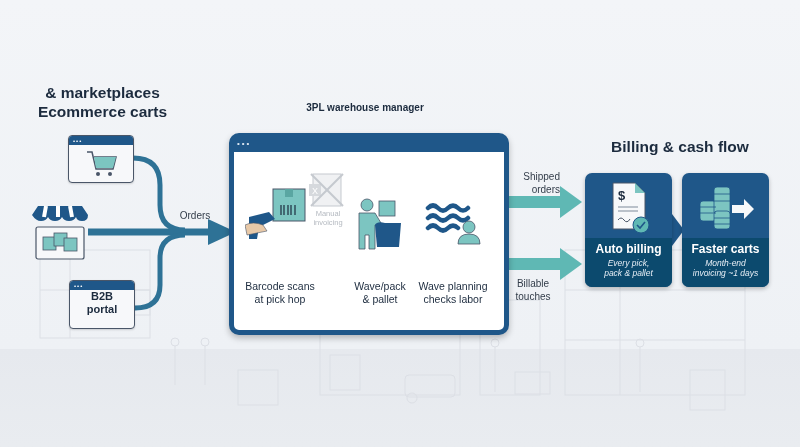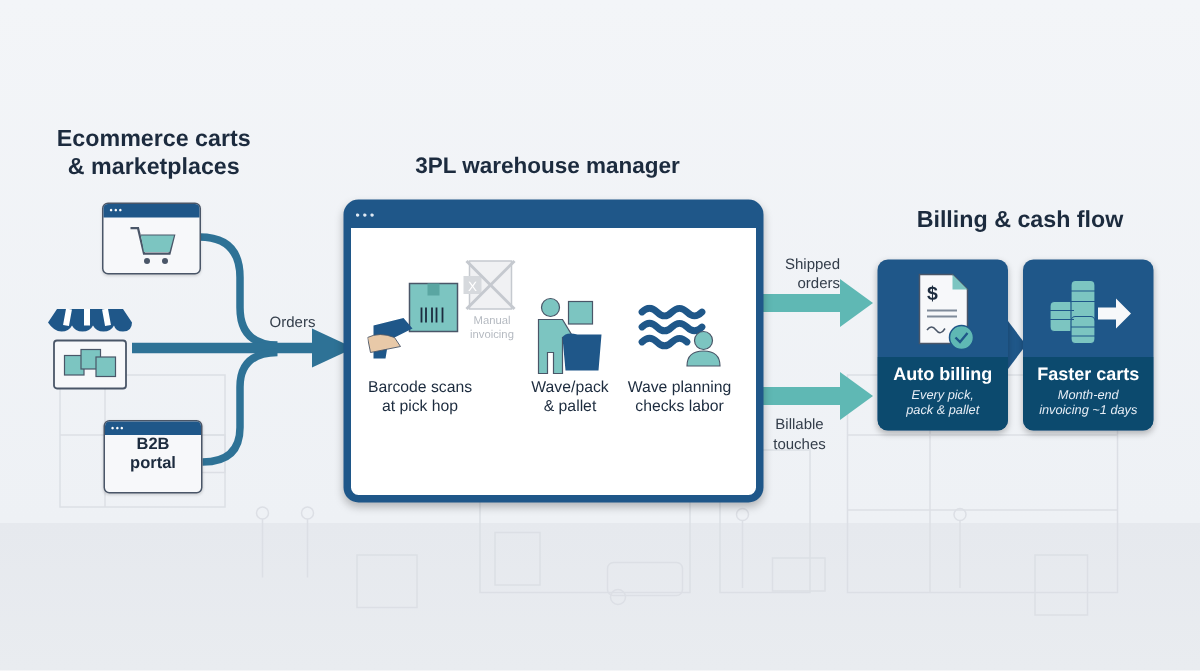--- a/index.html
+++ b/index.html
@@ -20,21 +20,21 @@
   }
   .win .bar { height:9px; background:#1f5789; border-radius:3px 3px 0 0; position:relative; }
   .win .bar .dots { position:absolute; left:4px; top:2px; font-size:6px; color:#fff; letter-spacing:1px; line-height:6px; }
   .main-window {
     position:absolute; left:229px; top:133px; width:270px; height:192px;
     background:#fff; border:5px solid #1f5789; border-radius:10px;
     box-shadow:0 3px 6px rgba(0,0,0,0.25);
   }
   .main-window .topbar { height:14px; background:#1f5789; position:relative; }
   .main-window .topbar .dots { position:absolute; left:3px; top:1px; font-size:8px; color:#dfe9f3; letter-spacing:2px; }
-  .feature-label { position:absolute; font-size:10.5px; color:#1c2b3e; text-align:center; line-height:13px; }
+  .feature-label { position:absolute; font-size:10.5px; color:#1c2b3e; text-align:center; line-height:13px;margin-top:28px; }
   .card {
     position:absolute; top:173px; width:87px; height:114px; border-radius:7px;
     background:#1f5789; overflow:hidden; box-shadow:0 2px 4px rgba(0,0,0,0.25);
   }
   .card .bottom { position:absolute; left:0; right:0; bottom:0; height:49px; background:#0c4a6e; text-align:center; color:#fff; }
   .card .title { font-size:12px; font-weight:bold; margin-top:4px; }
   .card .sub { font-size:8.5px; line-height:10px; margin-top:2px; color:#e6edf5;font-style:italic; }
 </style>
 </head>
 <body>
@@ -66,24 +66,24 @@
     <line x1="565" y1="290" x2="745" y2="290"></line>
     <line x1="565" y1="340" x2="745" y2="340"></line>
     <line x1="620" y1="250" x2="620" y2="395"></line>
     <circle cx="640" cy="343" r="4"></circle>
     <line x1="640" y1="347" x2="640" y2="392"></line>
     <rect x="690" y="370" width="35" height="40"></rect>
   </g>
 </svg>
 
 <div class="abs heading" style="left:20px; top:83px; width:165px; font-size:15.5px; line-height:19px;">
+  <div>&amp; marketplaces</div>
   <div>Ecommerce carts</div>
-  <div>&amp; marketplaces</div>
-</div>
-<div class="abs heading" style="left:240px; top:102px; width:250px; font-size:15px;">3PL warehouse manager</div>
+</div>
+<div class="abs heading" style="left:240px; top:102px; width:250px; font-size:10px;">3PL warehouse manager</div>
 <div class="abs heading" style="left:590px; top:138px; width:180px; font-size:15.5px;">Billing &amp; cash flow</div>
 
 <svg class="flow-svg" width="800" height="447">
 
   <path d="M133 158 Q160 158 160 185 L160 205 Q160 230 185 230" stroke="#2e7296" stroke-width="5" fill="none"></path>
 
   <path d="M88 232 L215 232" stroke="#2e7296" stroke-width="7" fill="none"></path>
 
   <path d="M135 308 Q160 308 160 285 L160 258 Q160 235 185 235" stroke="#2e7296" stroke-width="5" fill="none"></path>
   <polygon points="208,219 236,232 208,245" fill="#2e7296"></polygon>

